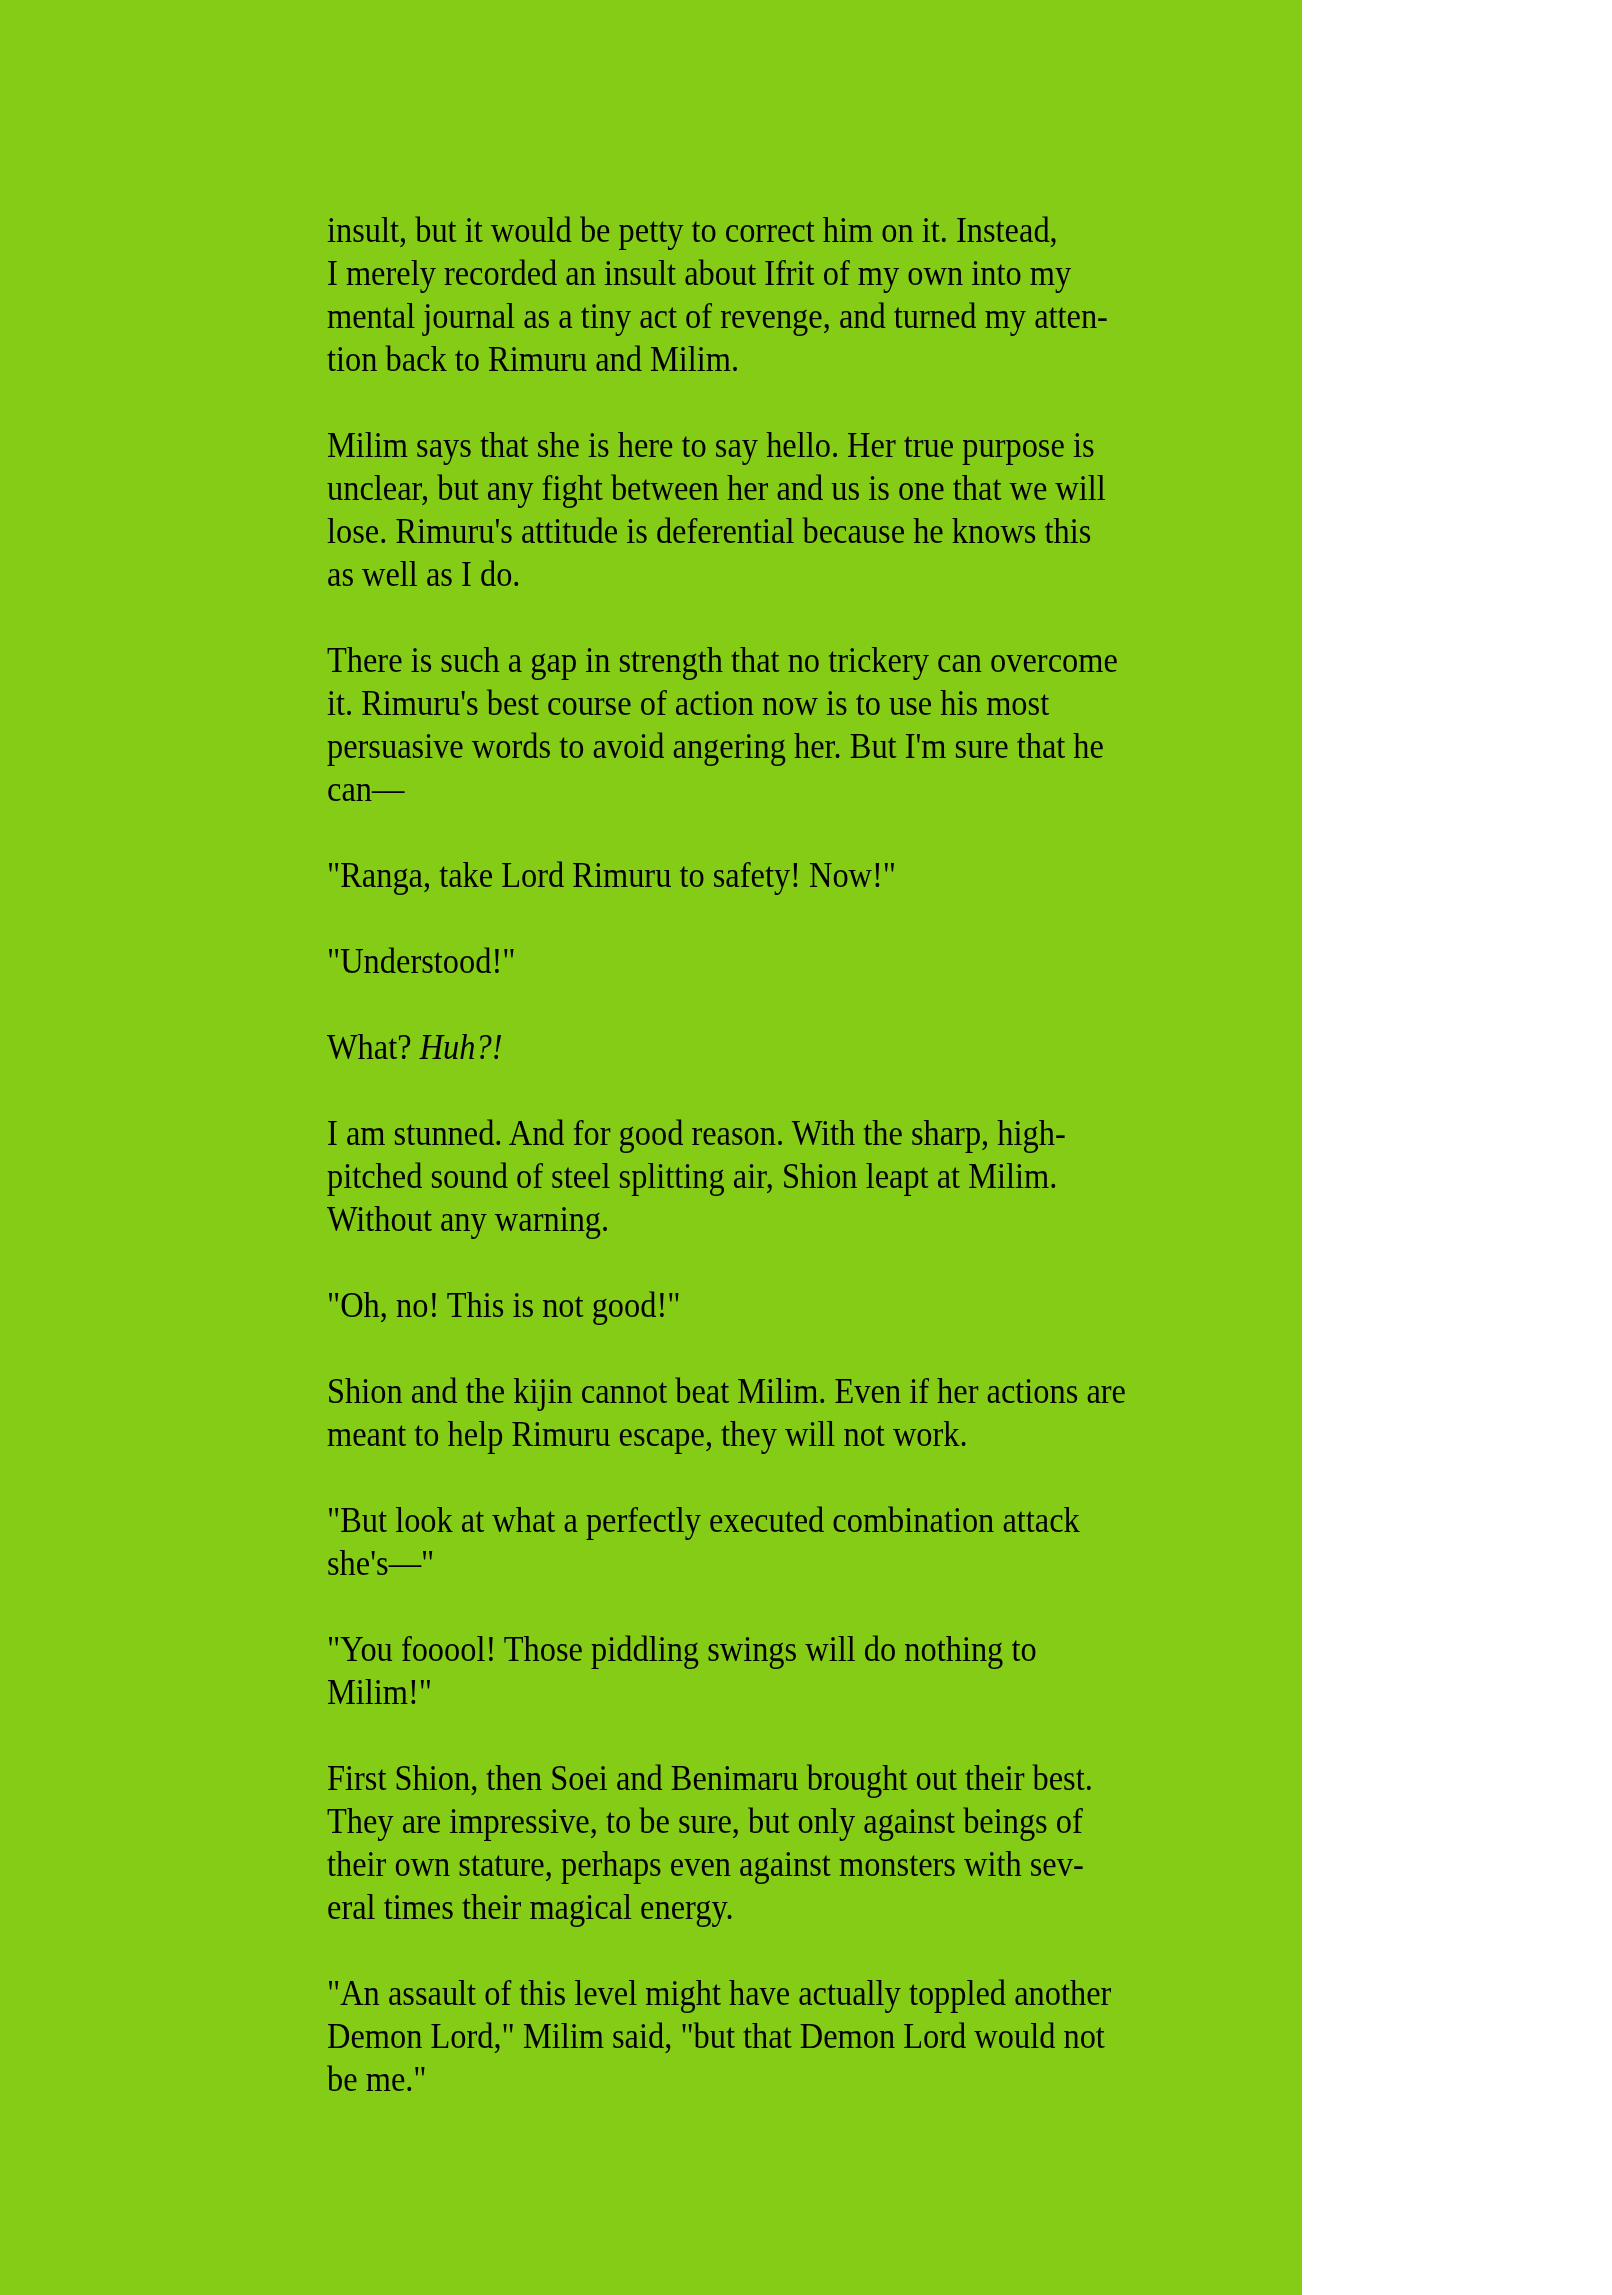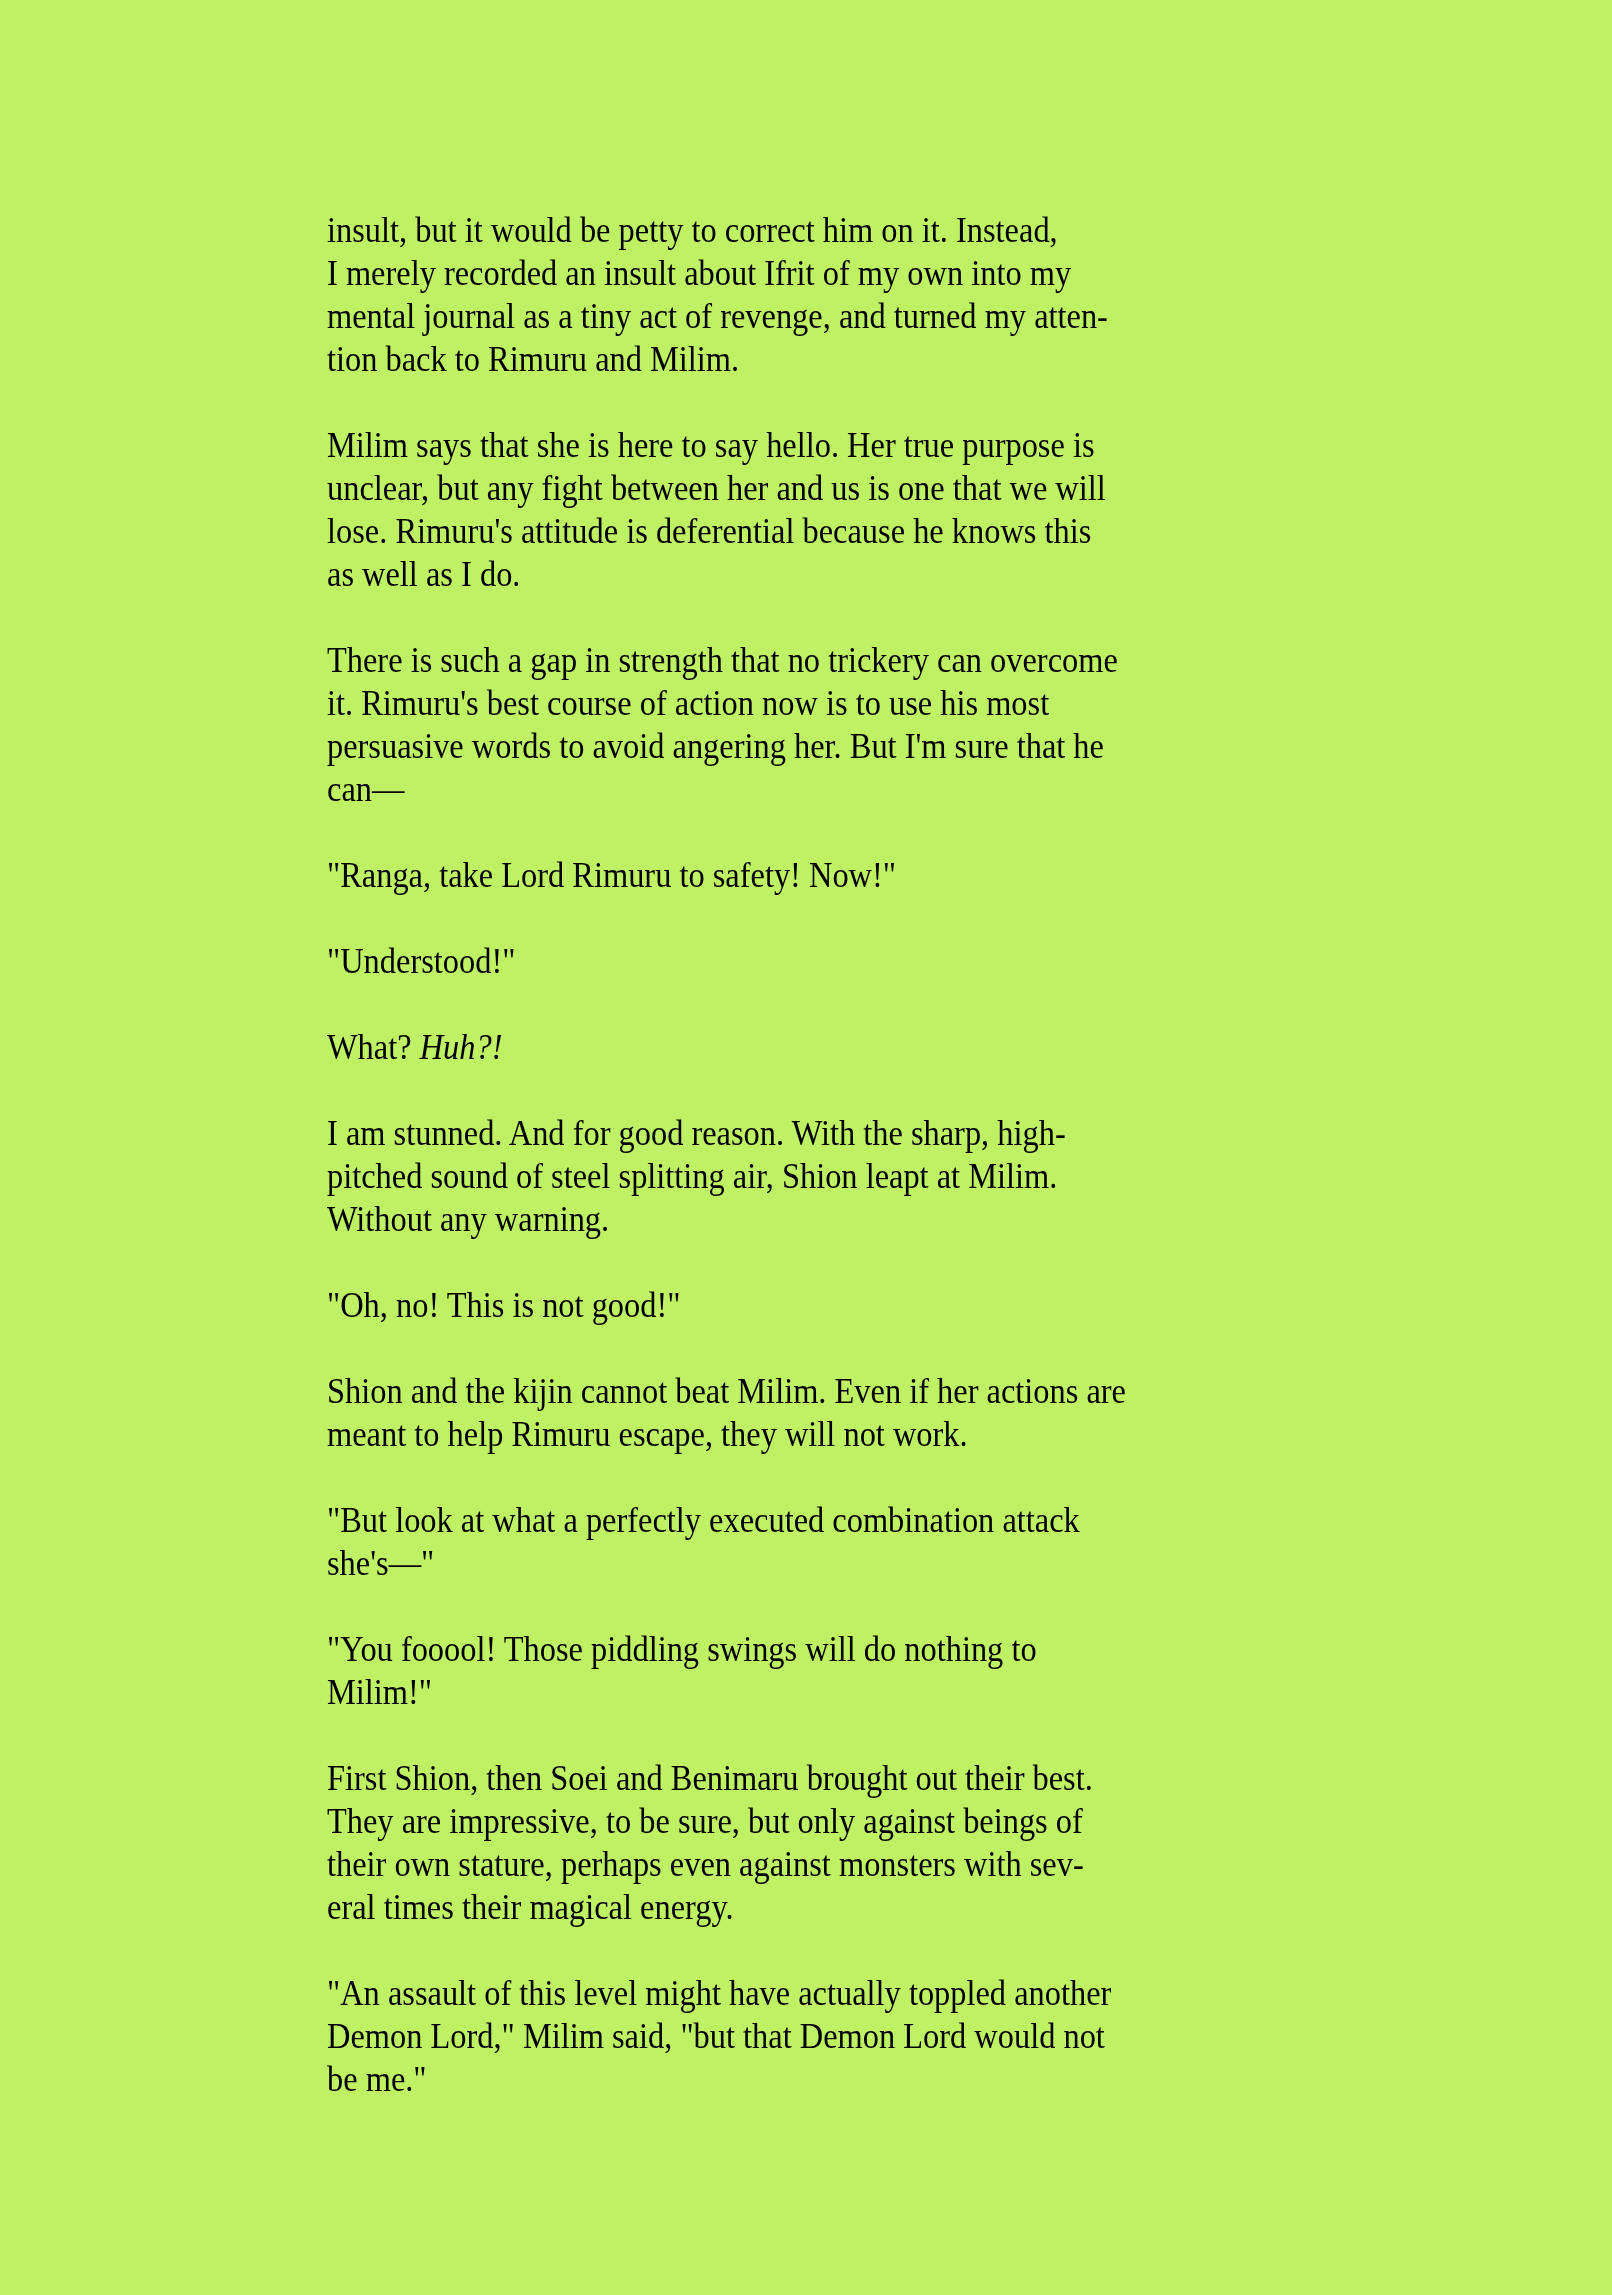--- a/index.html
+++ b/index.html
@@ -6,23 +6,23 @@
     margin: 0;
     padding: 0;
   }
   body {
     width: 1612px;
     height: 2295px;
     background: #ffffff;
   }
   .page {
     position: relative;
-    width: 1612px;
+    width: 1302px;
     height: 2295px;
-    background: #bef264;
+    background: #84cc16;
     overflow: hidden;
   }
   .text-column {
     position: absolute;
     left: 327px;
     top: 209px;
     width: 1042px;
     transform: scaleX(0.9);
     transform-origin: 0 0;
     font-family: "Liberation Serif", "DejaVu Serif", serif;

